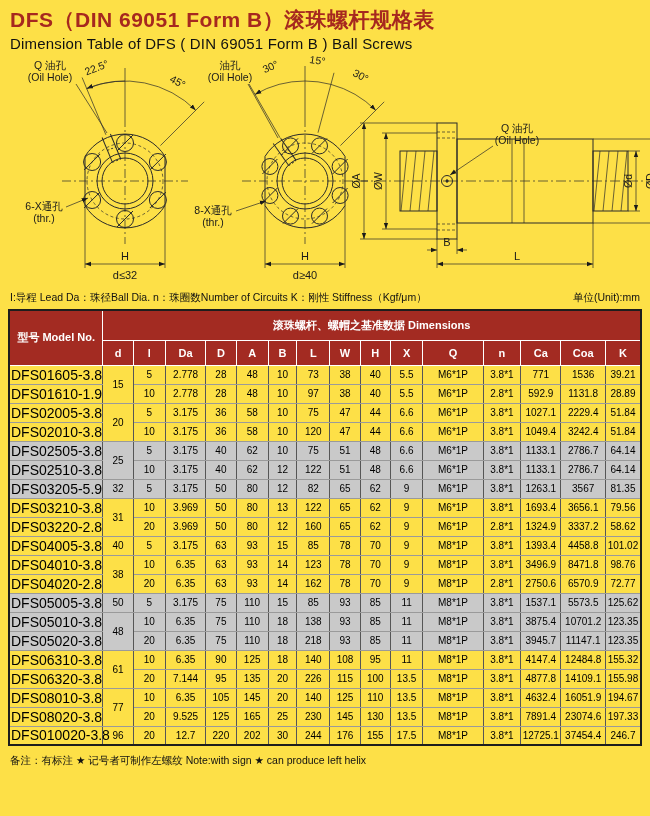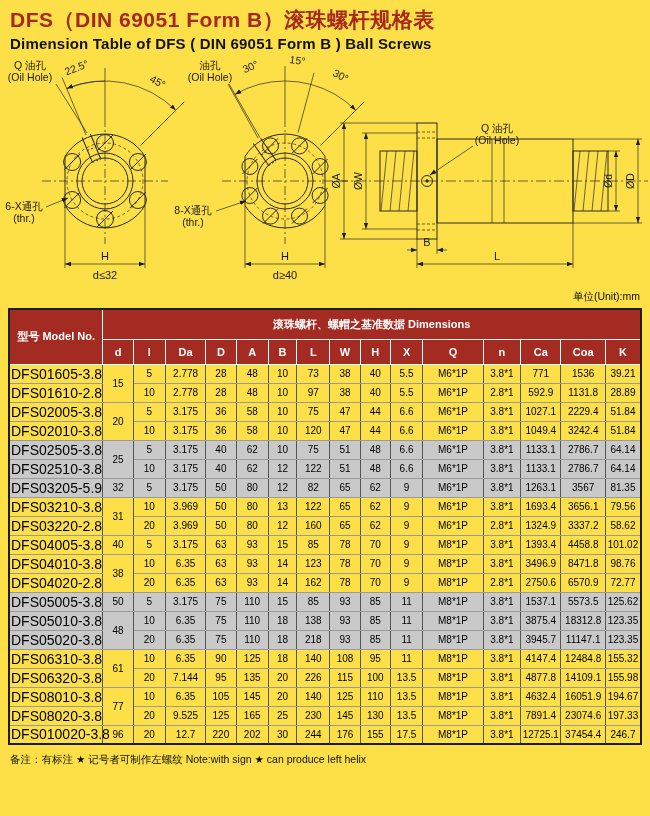--- a/index.html
+++ b/index.html
@@ -1,21 +1,21 @@
 <!DOCTYPE html>
 <html><head>
 <meta charset="utf-8">
 <style>
   * { box-sizing: border-box; margin: 0; padding: 0; }
   html,body { background:#ffffff; }
   body { font-family:"Liberation Sans","DejaVu Sans",sans-serif; }
   .page { position:relative; width:650px; height:816px; background:#fde047; overflow:hidden; }
   .title-cn { color:#a6281f; font-size:21px; font-weight:bold; margin:6px 0 0 10px; letter-spacing:0.5px; }
-  .title-en { color:#111; font-size:15px; font-weight:bold; margin:1px 0 0 10px; letter-spacing:0.2px; }
-  .drawings { margin:2px 0 0 0; }
+  .title-en { color:#111; font-size:15px; font-weight:normal; margin:1px 0 0 10px; letter-spacing:0.2px; }
+  .drawings { margin:2px 0 0 0;padding-left:20px; }
   svg text { font-family:"Liberation Sans","DejaVu Sans",sans-serif; fill:#1a1a1a; }
   .legend-wrap { display:flex; justify-content:space-between; align-items:flex-end; margin:0 10px 0 10px; }
   .legend { font-size:10.5px; color:#111; line-height:15px; }
   .unit { font-size:10.5px; color:#111; white-space:nowrap; }
   table.spec { width:634px; margin:4px 8px 0 8px; border-collapse:collapse; table-layout:fixed; border:2px solid #1d1d1d; }
   table.spec thead th { background:#a32b22; color:#fff; border:1px solid #fff; font-size:11px; font-weight:bold; padding:6px 0; }
   table.spec thead tr.h1 th { height:30px; }
   table.spec thead tr.h2 th { height:24px; }
   table.spec tbody td { border-left:1px solid #565656; border-right:1px solid #565656;
     border-top:1px solid #9a9a9a; border-bottom:1px solid #9a9a9a;
@@ -221,20 +221,21 @@
         <text x="612" y="127" text-anchor="middle" transform="rotate(-90 612 127)">Ød</text>
         <text x="634" y="127" text-anchor="middle" transform="rotate(-90 634 127)">ØD</text>
         <text x="427" y="192" text-anchor="middle" font-size="11">B</text>
         <text x="497" y="206" text-anchor="middle" font-size="11">L</text>
       </g>
     </svg>
   </div>
 
   <div class="legend-wrap">
     <div class="legend">
+      <div>I:导程  Lead  Da：珠径Ball Dia.    n：珠圈数Number of Circuits   K：刚性  Stiffness（Kgf/μm）</div>
     </div>
     <div class="unit">单位(Unit):mm</div>
   </div>
 
   <table class="spec" id="spec-table">
     <colgroup>
       <col style="width:93px">
         <col style="width:30px">
         <col style="width:32px">
         <col style="width:40px">
@@ -287,21 +288,21 @@
           <td>38</td>
           <td>40</td>
           <td>5.5</td>
           <td>M6*1P</td>
           <td>3.8*1</td>
           <td>771</td>
           <td>1536</td>
           <td>39.21</td>
         </tr>
         <tr>
-          <td class="model">DFS01610-2.8</td>
+          <td class="model">DFS01610-1.9</td>
           <td>10</td>
           <td>2.778</td>
           <td>28</td>
           <td>48</td>
           <td>10</td>
           <td>97</td>
           <td>38</td>
           <td>40</td>
           <td>5.5</td>
           <td>M6*1P</td>
@@ -512,21 +513,21 @@
           <td>75</td>
           <td>110</td>
           <td>18</td>
           <td>138</td>
           <td>93</td>
           <td>85</td>
           <td>11</td>
           <td>M8*1P</td>
           <td>3.8*1</td>
           <td>3875.4</td>
-          <td>18312.8</td>
+          <td>10701.2</td>
           <td>123.35</td>
         </tr>
         <tr class="shaded">
           <td class="model">DFS05020-3.8</td>
           <td>20</td>
           <td>6.35</td>
           <td>75</td>
           <td>110</td>
           <td>18</td>
           <td>218</td>

